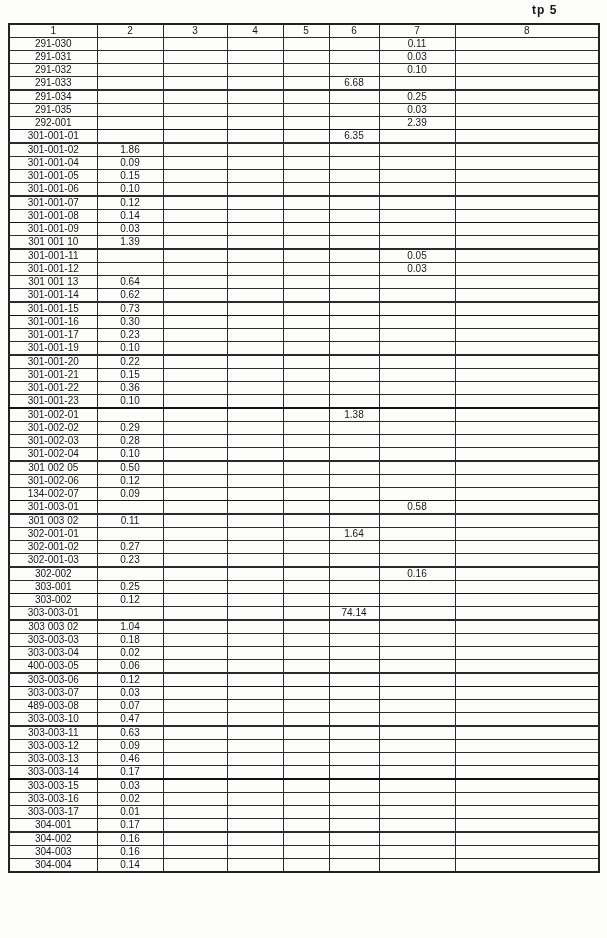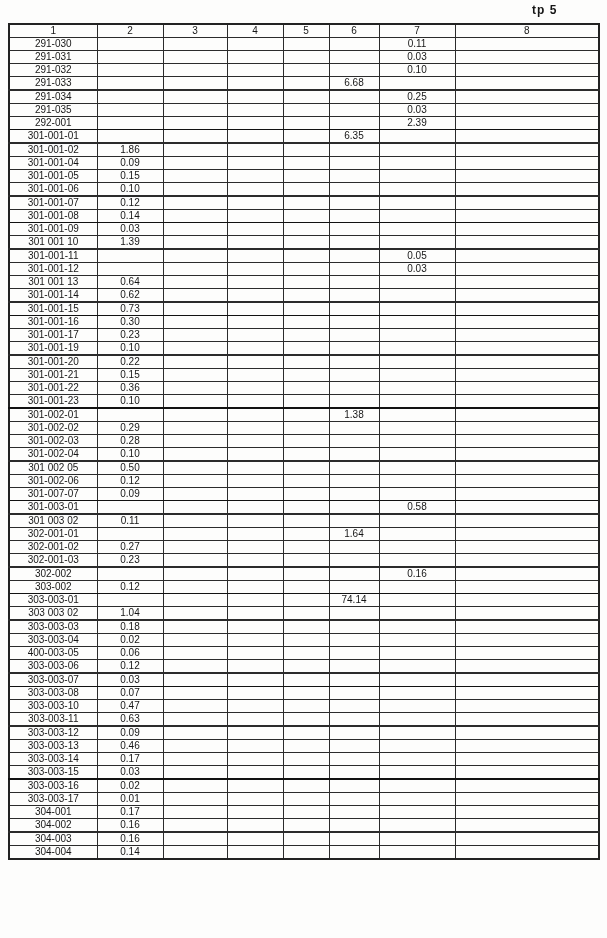--- a/index.html
+++ b/index.html
@@ -427,21 +427,21 @@
           <td>301-002-06</td>
           <td>0.12</td>
           <td></td>
           <td></td>
           <td></td>
           <td></td>
           <td></td>
           <td></td>
         </tr>
         <tr>
-          <td>301-007-07</td>
+          <td>134-002-07</td>
           <td>0.09</td>
           <td></td>
           <td></td>
           <td></td>
           <td></td>
           <td></td>
           <td></td>
         </tr>
         <tr>
           <td>301-003-01</td>
@@ -497,20 +497,30 @@
           <td>302-002</td>
           <td></td>
           <td></td>
           <td></td>
           <td></td>
           <td></td>
           <td>0.16</td>
           <td></td>
         </tr>
         <tr>
+          <td>303-001</td>
+          <td>0.25</td>
+          <td></td>
+          <td></td>
+          <td></td>
+          <td></td>
+          <td></td>
+          <td></td>
+        </tr>
+        <tr>
           <td>303-002</td>
           <td>0.12</td>
           <td></td>
           <td></td>
           <td></td>
           <td></td>
           <td></td>
           <td></td>
         </tr>
         <tr>
@@ -577,21 +587,21 @@
           <td>303-003-07</td>
           <td>0.03</td>
           <td></td>
           <td></td>
           <td></td>
           <td></td>
           <td></td>
           <td></td>
         </tr>
         <tr>
-          <td>303-003-08</td>
+          <td>489-003-08</td>
           <td>0.07</td>
           <td></td>
           <td></td>
           <td></td>
           <td></td>
           <td></td>
           <td></td>
         </tr>
         <tr>
           <td>303-003-10</td>

